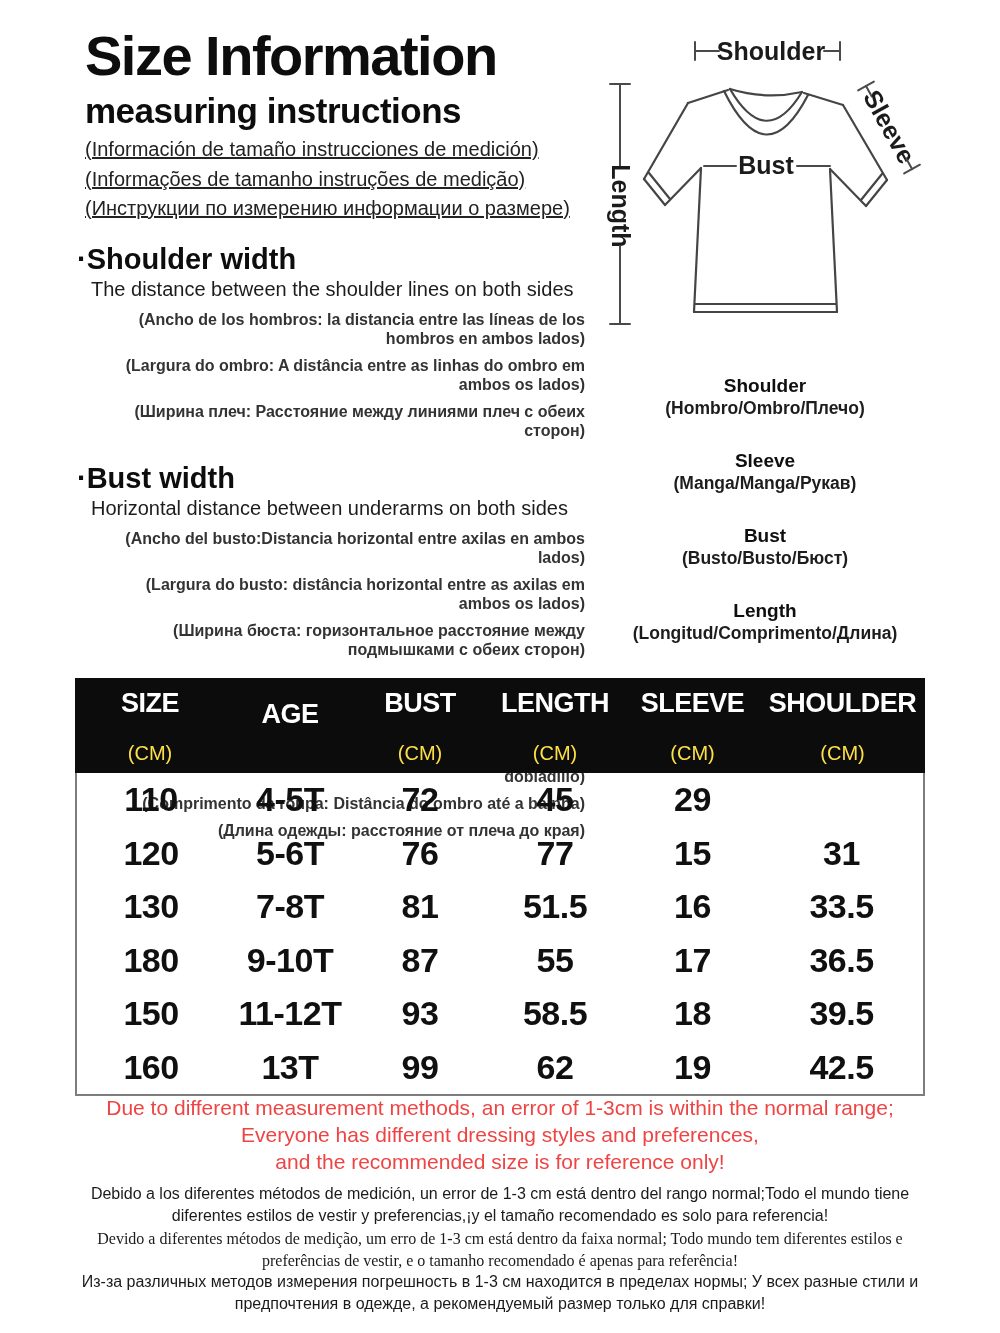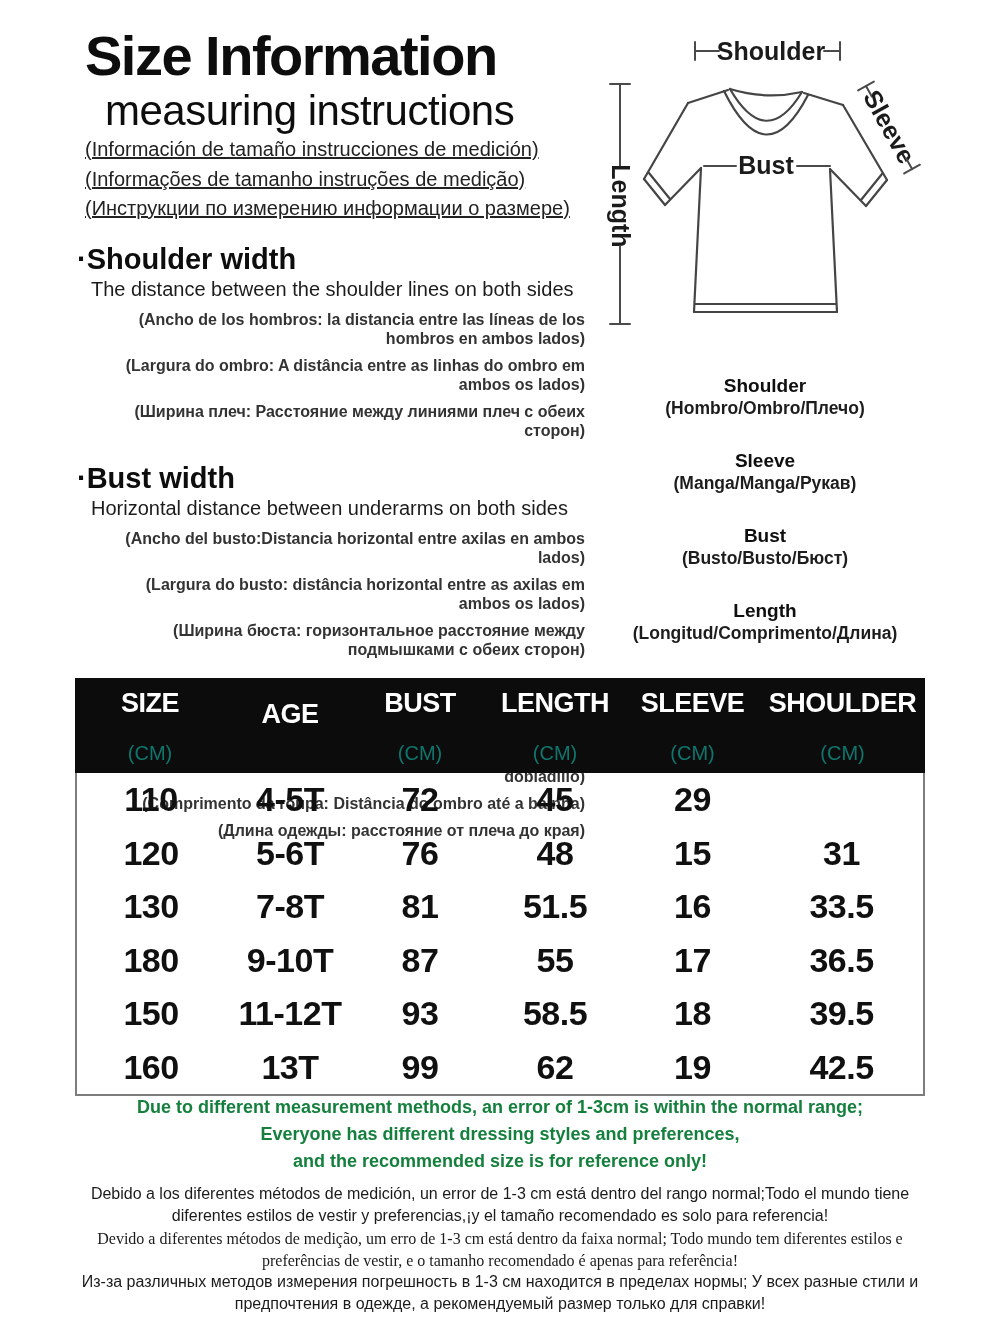--- a/index.html
+++ b/index.html
@@ -3,21 +3,21 @@
 <meta charset="utf-8">
 <style>
   html,body{margin:0;padding:0;}
   body{
     width:1000px;height:1333px;position:relative;background:#ffffff;
     font-family:"Liberation Sans", sans-serif;color:#111;overflow:hidden;
   }
   
   .left-col{position:absolute;left:85px;top:24px;width:505px;}
   .title{font-size:56px;font-weight:700;letter-spacing:-1.5px;line-height:64px;color:#0d0d0d;}
-  .subtitle{font-size:42px;font-weight:400;letter-spacing:-0.5px;line-height:42px;color:#0d0d0d;margin-top:2px;margin-left:20px;}
+  .subtitle{font-size:35px;font-weight:700;letter-spacing:-0.5px;line-height:42px;color:#0d0d0d;margin-top:2px;}
   .title-trans{font-size:20px;font-weight:500;line-height:23.5px;color:#222;margin-top:6px;text-decoration:underline;}
   .section{margin-top:22px;}
   .sec-head{font-size:29px;font-weight:700;line-height:32px;color:#0d0d0d;margin-left:-8px;}
   .sec-bullet{font-size:29px;font-weight:700;}
   .sec-desc{font-size:20px;font-weight:400;line-height:25px;color:#1c1c1c;margin-top:2px;margin-left:6px;}
   .sec-trans{font-size:16px;font-weight:600;line-height:19px;color:#333;margin-top:8px;margin-left:6px;width:494px;text-align:right;}
   
   .diagram{position:absolute;left:578px;top:16px;width:420px;height:348px;}
   .diagram svg{display:block;}
   .dim-line{stroke:#4a4a4a;stroke-width:2;fill:none;stroke-linecap:round;}
@@ -26,27 +26,27 @@
   
   .legend{position:absolute;left:585px;top:374px;width:360px;text-align:center;}
   .legend-item{margin-bottom:29px;}
   .legend-term{font-size:19px;font-weight:700;line-height:23px;color:#0f0f0f;}
   .legend-trans{font-size:17.5px;font-weight:700;line-height:23px;color:#1d1d1d;}
   
   .size-table{position:absolute;left:75px;top:678px;width:850px;}
   .t-header{background:#0c0c0c;height:95px;display:grid;grid-template-columns:150px 130px 130px 140px 135px 165px;}
   .t-hcell{display:flex;flex-direction:column;justify-content:center;align-items:center;}
   .t-hlabel{color:#fff;font-size:27px;font-weight:700;line-height:30px;letter-spacing:-0.5px;}
-  .t-hunit{color:#0f766e;font-size:20px;font-weight:500;line-height:22px;margin-top:24px;}
+  .t-hunit{color:#fde047;font-size:20px;font-weight:500;line-height:22px;margin-top:24px;}
   .t-body{border:2px solid #7d7d7d;border-top:none;}
   .t-row{display:grid;grid-template-columns:148px 130px 130px 140px 135px 163px;height:53.5px;}
   .t-cell{display:flex;align-items:center;justify-content:center;font-size:34px;font-weight:600;letter-spacing:-0.5px;color:#101010;}
   
   .note{position:absolute;left:70px;width:860px;text-align:center;}
-  .note-en{top:1094px;font-size:18px;font-weight:700;line-height:27px;color:#15803d;}
+  .note-en{top:1094px;font-size:21px;font-weight:400;line-height:27px;color:#ef4444;}
   .note-lang{font-size:16px;font-weight:400;line-height:21.5px;color:#1b1b1b;}
   .note-es{top:1183px;}
   .note-pt{top:1228px;font-family:Liberation Serif, serif;}
   .note-ru{top:1271px;}
 </style>
 </head>
 <body>
 
 <div class="left-col">
   <div class="title">Size Information</div>
@@ -186,21 +186,21 @@
       <div class="t-cell">110</div>
       <div class="t-cell">4-5T</div>
       <div class="t-cell">72</div>
       <div class="t-cell">45</div>
       <div class="t-cell">29</div>
     </div>
     <div class="t-row">
       <div class="t-cell">120</div>
       <div class="t-cell">5-6T</div>
       <div class="t-cell">76</div>
-      <div class="t-cell">48</div>
+      <div class="t-cell">77</div>
       <div class="t-cell">15</div>
       <div class="t-cell">31</div>
     </div>
     <div class="t-row">
       <div class="t-cell">130</div>
       <div class="t-cell">7-8T</div>
       <div class="t-cell">81</div>
       <div class="t-cell">51.5</div>
       <div class="t-cell">16</div>
       <div class="t-cell">33.5</div>

